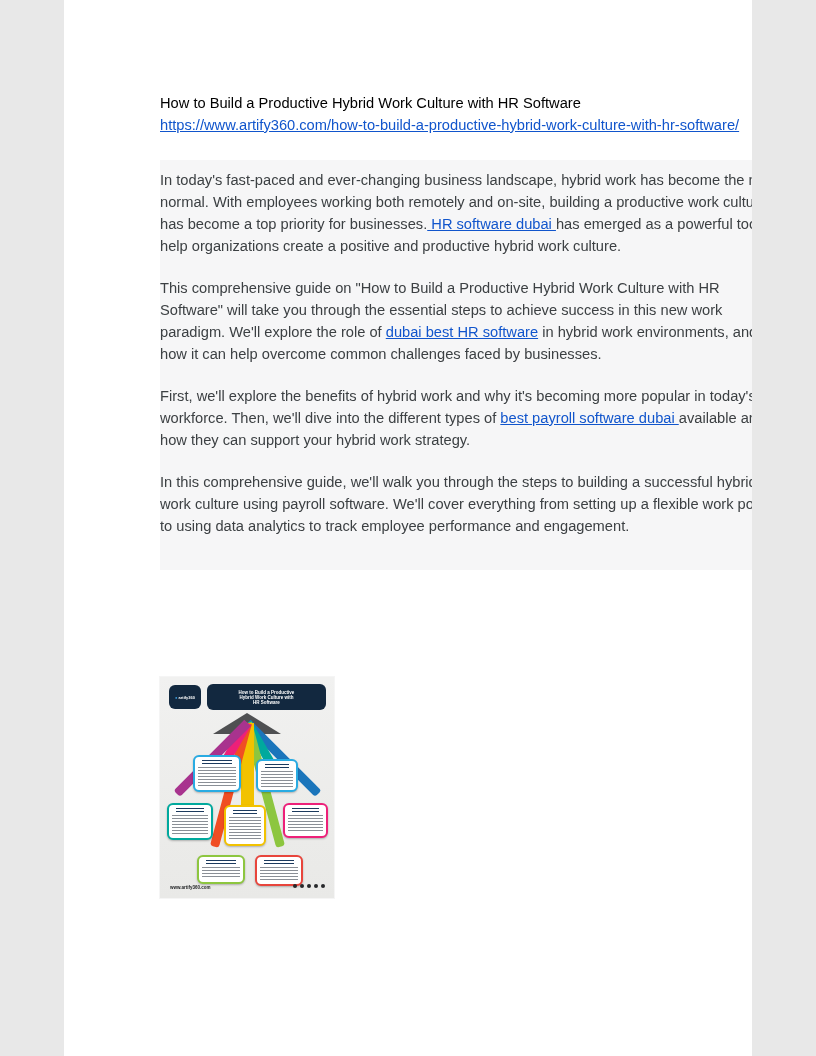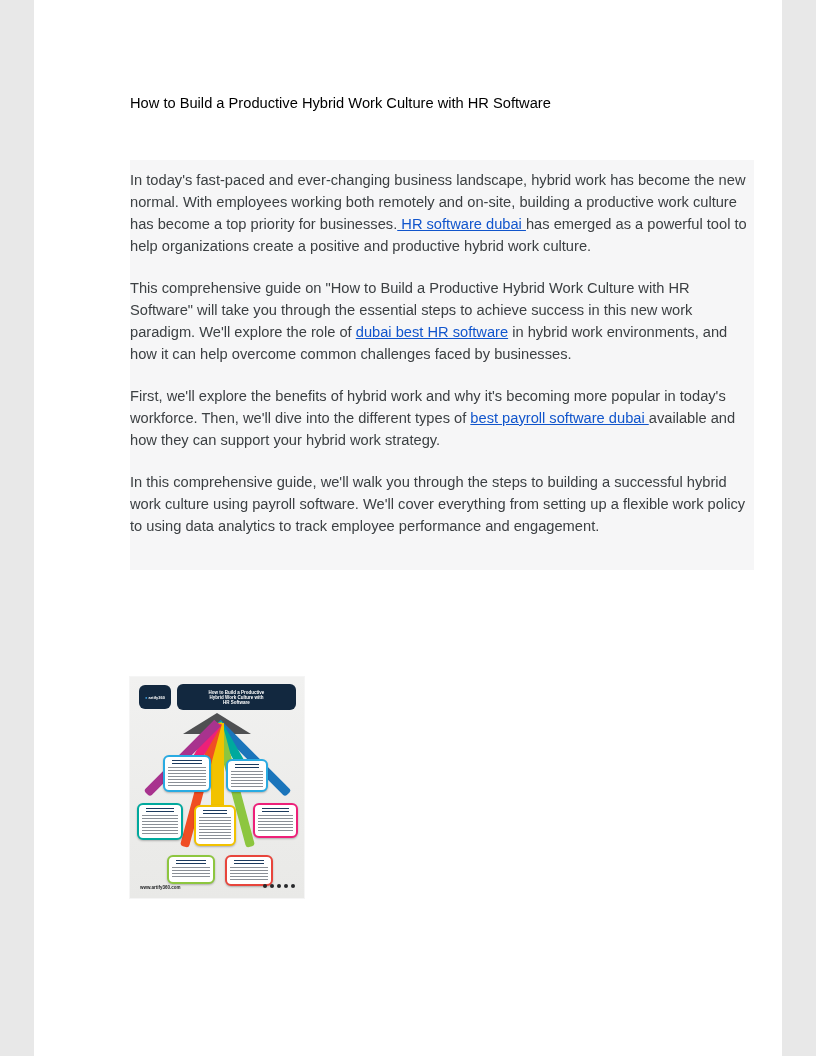--- a/index.html
+++ b/index.html
@@ -1,19 +1,19 @@
 <!DOCTYPE html>
 <html><head>
 <meta charset="utf-8">
 <style>
   * { margin:0; padding:0; box-sizing:border-box; }
   html,body { background:#e8e8e8; }
   .page {
     position:relative;
-    width:748px; height:1056px;
+    width:688px; height:1056px;
     background:#ffffff;
     margin:0 auto;
     overflow:hidden;
     font-family:"Liberation Sans", sans-serif;
   }
   .doc-head {
     position:absolute; left:96px; top:92px; width:624px;
     font-size:11pt; line-height:22px; color:#000000;
   }
   .doc-title { display:block; }
@@ -103,20 +103,21 @@
     background:#26282a;
   }
 </style>
 </head>
 <body>
 
 <div class="page">
 
   <div class="doc-head">
     <span class="doc-title">How to Build a Productive Hybrid Work Culture with HR Software</span>
+    <a class="doc-url">https://www.artify360.com/how-to-build-a-productive-hybrid-work-culture-with-hr-software/</a>
   </div>
 
   <div class="text-block">
     <div>
         <p class="doc-para"><span>In today's fast-paced and ever-changing business landscape, hybrid work has become the new normal. With employees working both remotely and on-site, building a productive work culture has become a top priority for businesses.</span><a class="inline-link"> HR software dubai </a><span>has emerged as a powerful tool to help organizations create a positive and productive hybrid work culture.</span></p>
         <p class="doc-para"><span>This comprehensive guide on "How to Build a Productive Hybrid Work Culture with HR Software" will take you through the essential steps to achieve success in this new work paradigm. We'll explore the role of </span><a class="inline-link">dubai best HR software</a><span> in hybrid work environments, and how it can help overcome common challenges faced by businesses.</span></p>
         <p class="doc-para"><span>First, we'll explore the benefits of hybrid work and why it's becoming more popular in today's workforce. Then, we'll dive into the different types of </span><a class="inline-link">best payroll software dubai </a><span>available and how they can support your hybrid work strategy.</span></p>
         <p class="doc-para"><span>In this comprehensive guide, we'll walk you through the steps to building a successful hybrid work culture using payroll software. We'll cover everything from setting up a flexible work policy to using data analytics to track employee performance and engagement.</span></p>
       </div>
   </div>

